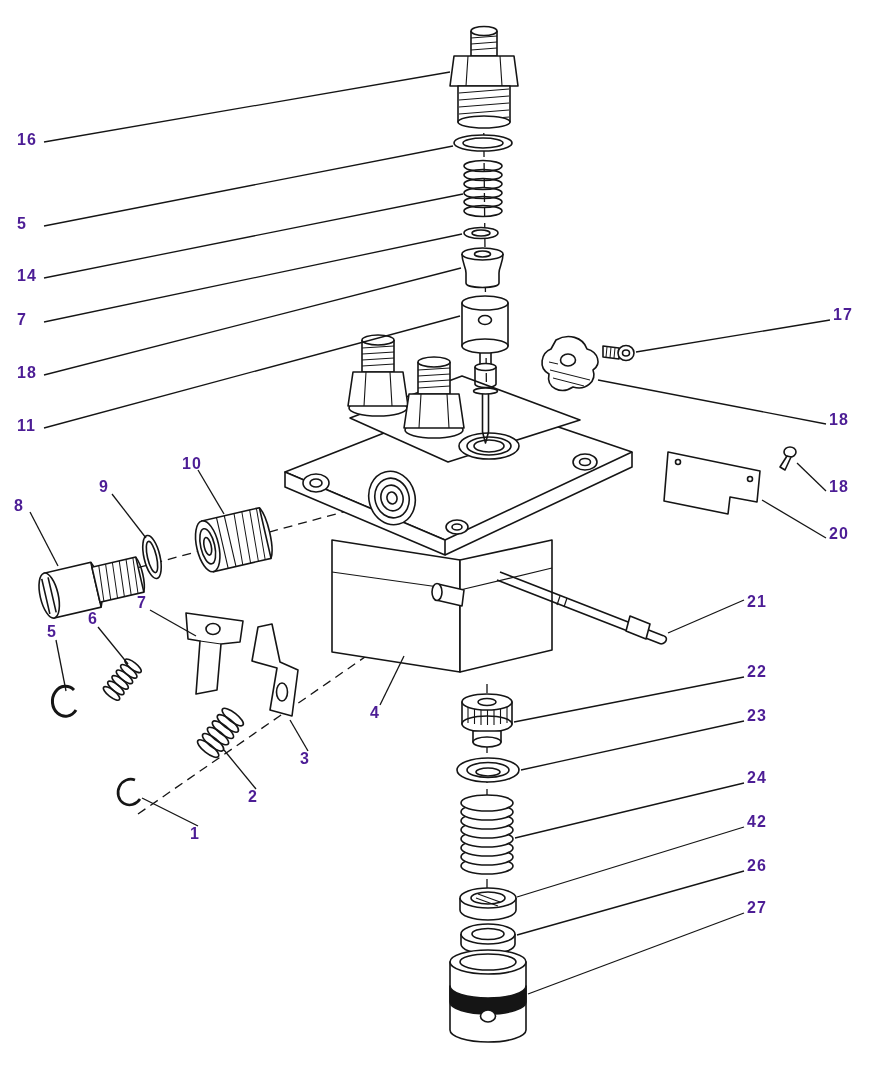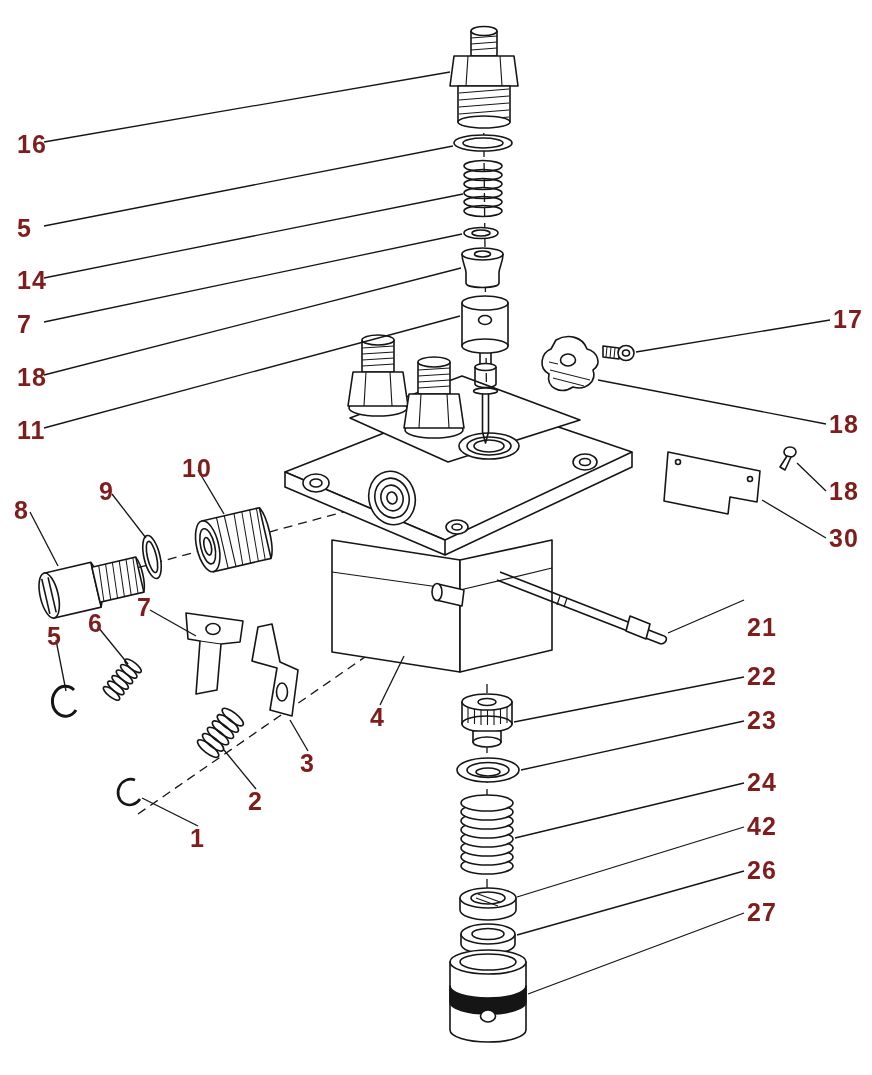--- a/index.html
+++ b/index.html
@@ -8,23 +8,23 @@
     position:relative;
     width:872px;height:1075px;
     background:#ffffff;
     font-family:"Liberation Sans", sans-serif;
     overflow:hidden;
   }
   .stage svg{position:absolute;left:0;top:0;}
   .callout{
     position:absolute;
     font-weight:700;
-    font-size:25px;
+    font-size:16px;
     line-height:1;
-    color:#7f1d1d;
+    color:#4c1d95;
     letter-spacing:1px;
     user-select:none;
   }
 </style>
 </head>
 <body>
 
 <div class="stage">
 
 <svg width="872" height="1075" viewBox="0 0 872 1075" stroke="#151515" fill="none" stroke-width="1.6" stroke-linejoin="round">
@@ -322,22 +322,22 @@
   <div class="callout" style="left:182px;top:456px">10</div>
   <div class="callout" style="left:17px;top:418px">11</div>
   <div class="callout" style="left:17px;top:365px">18</div>
   <div class="callout" style="left:17px;top:312px">7</div>
   <div class="callout" style="left:17px;top:268px">14</div>
   <div class="callout" style="left:17px;top:216px">5</div>
   <div class="callout" style="left:17px;top:132px">16</div>
   <div class="callout" style="left:833px;top:307px">17</div>
   <div class="callout" style="left:829px;top:412px">18</div>
   <div class="callout" style="left:829px;top:479px">18</div>
-  <div class="callout" style="left:829px;top:526px">30</div>
-  <div class="callout" style="left:747px;top:615px">21</div>
+  <div class="callout" style="left:829px;top:526px">20</div>
+  <div class="callout" style="left:747px;top:594px">21</div>
   <div class="callout" style="left:747px;top:664px">22</div>
   <div class="callout" style="left:747px;top:708px">23</div>
   <div class="callout" style="left:747px;top:770px">24</div>
   <div class="callout" style="left:747px;top:814px">42</div>
   <div class="callout" style="left:747px;top:858px">26</div>
   <div class="callout" style="left:747px;top:900px">27</div>
 
 </div>
 
 </body></html>

